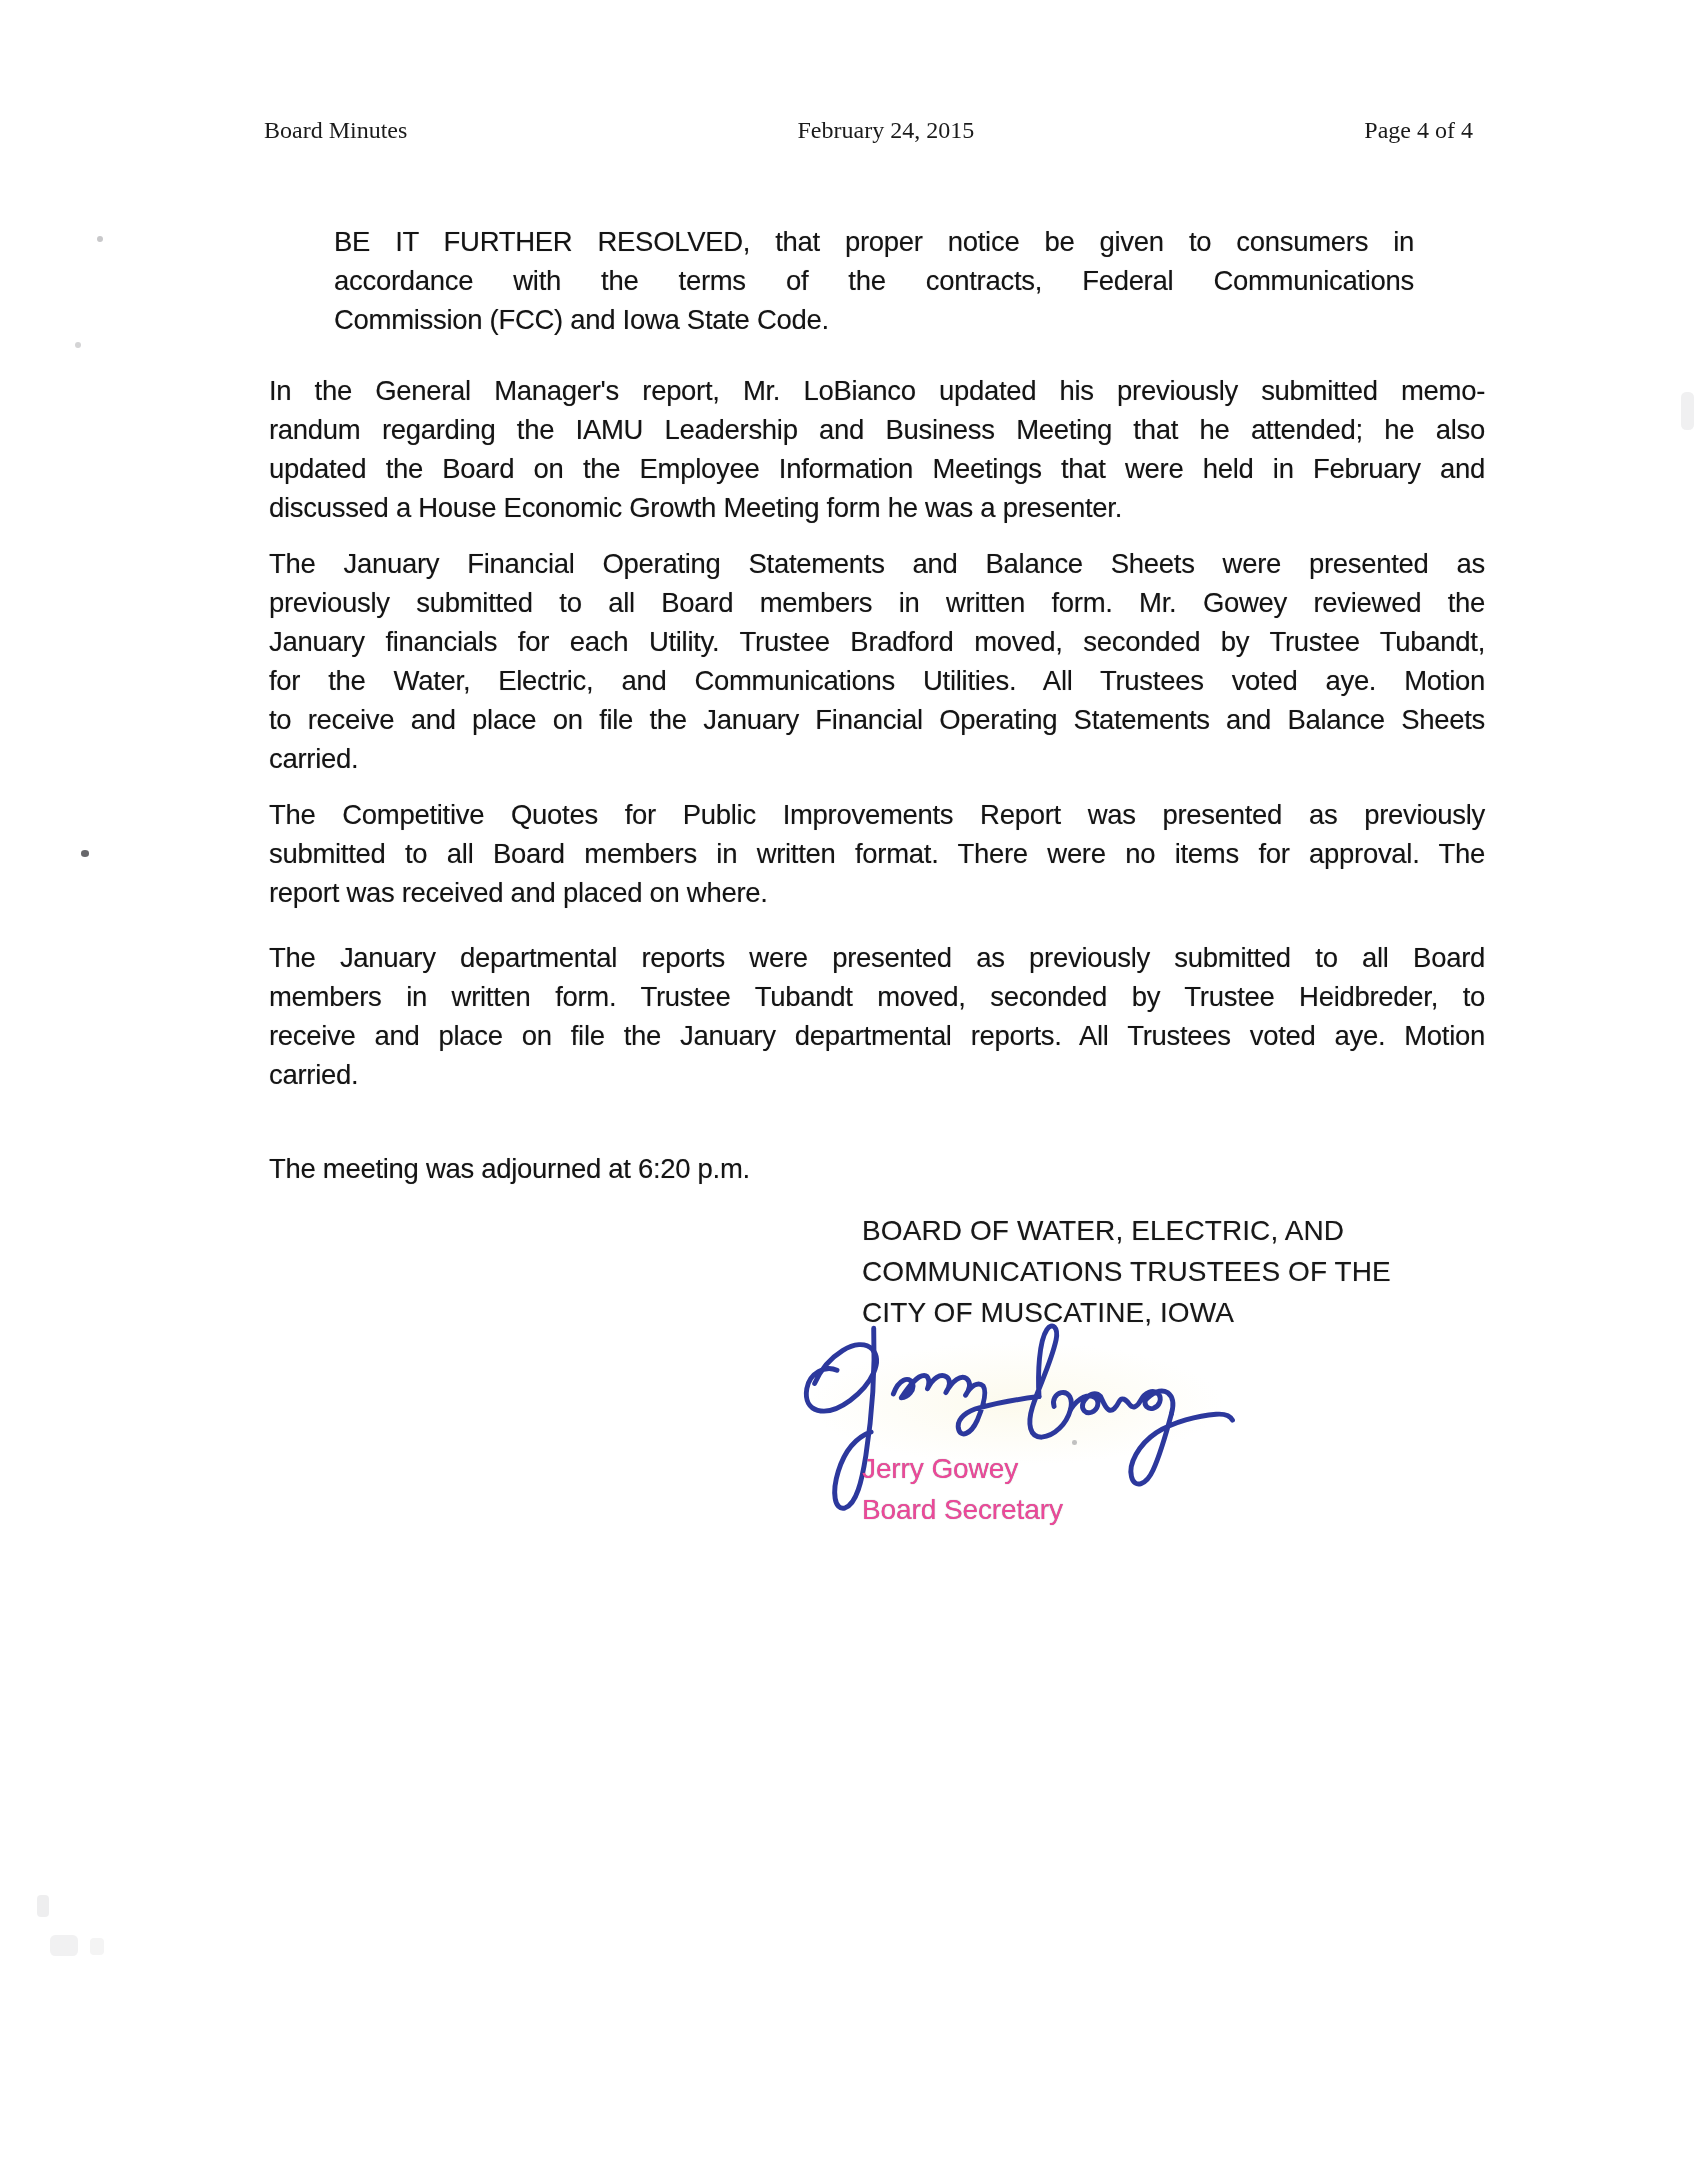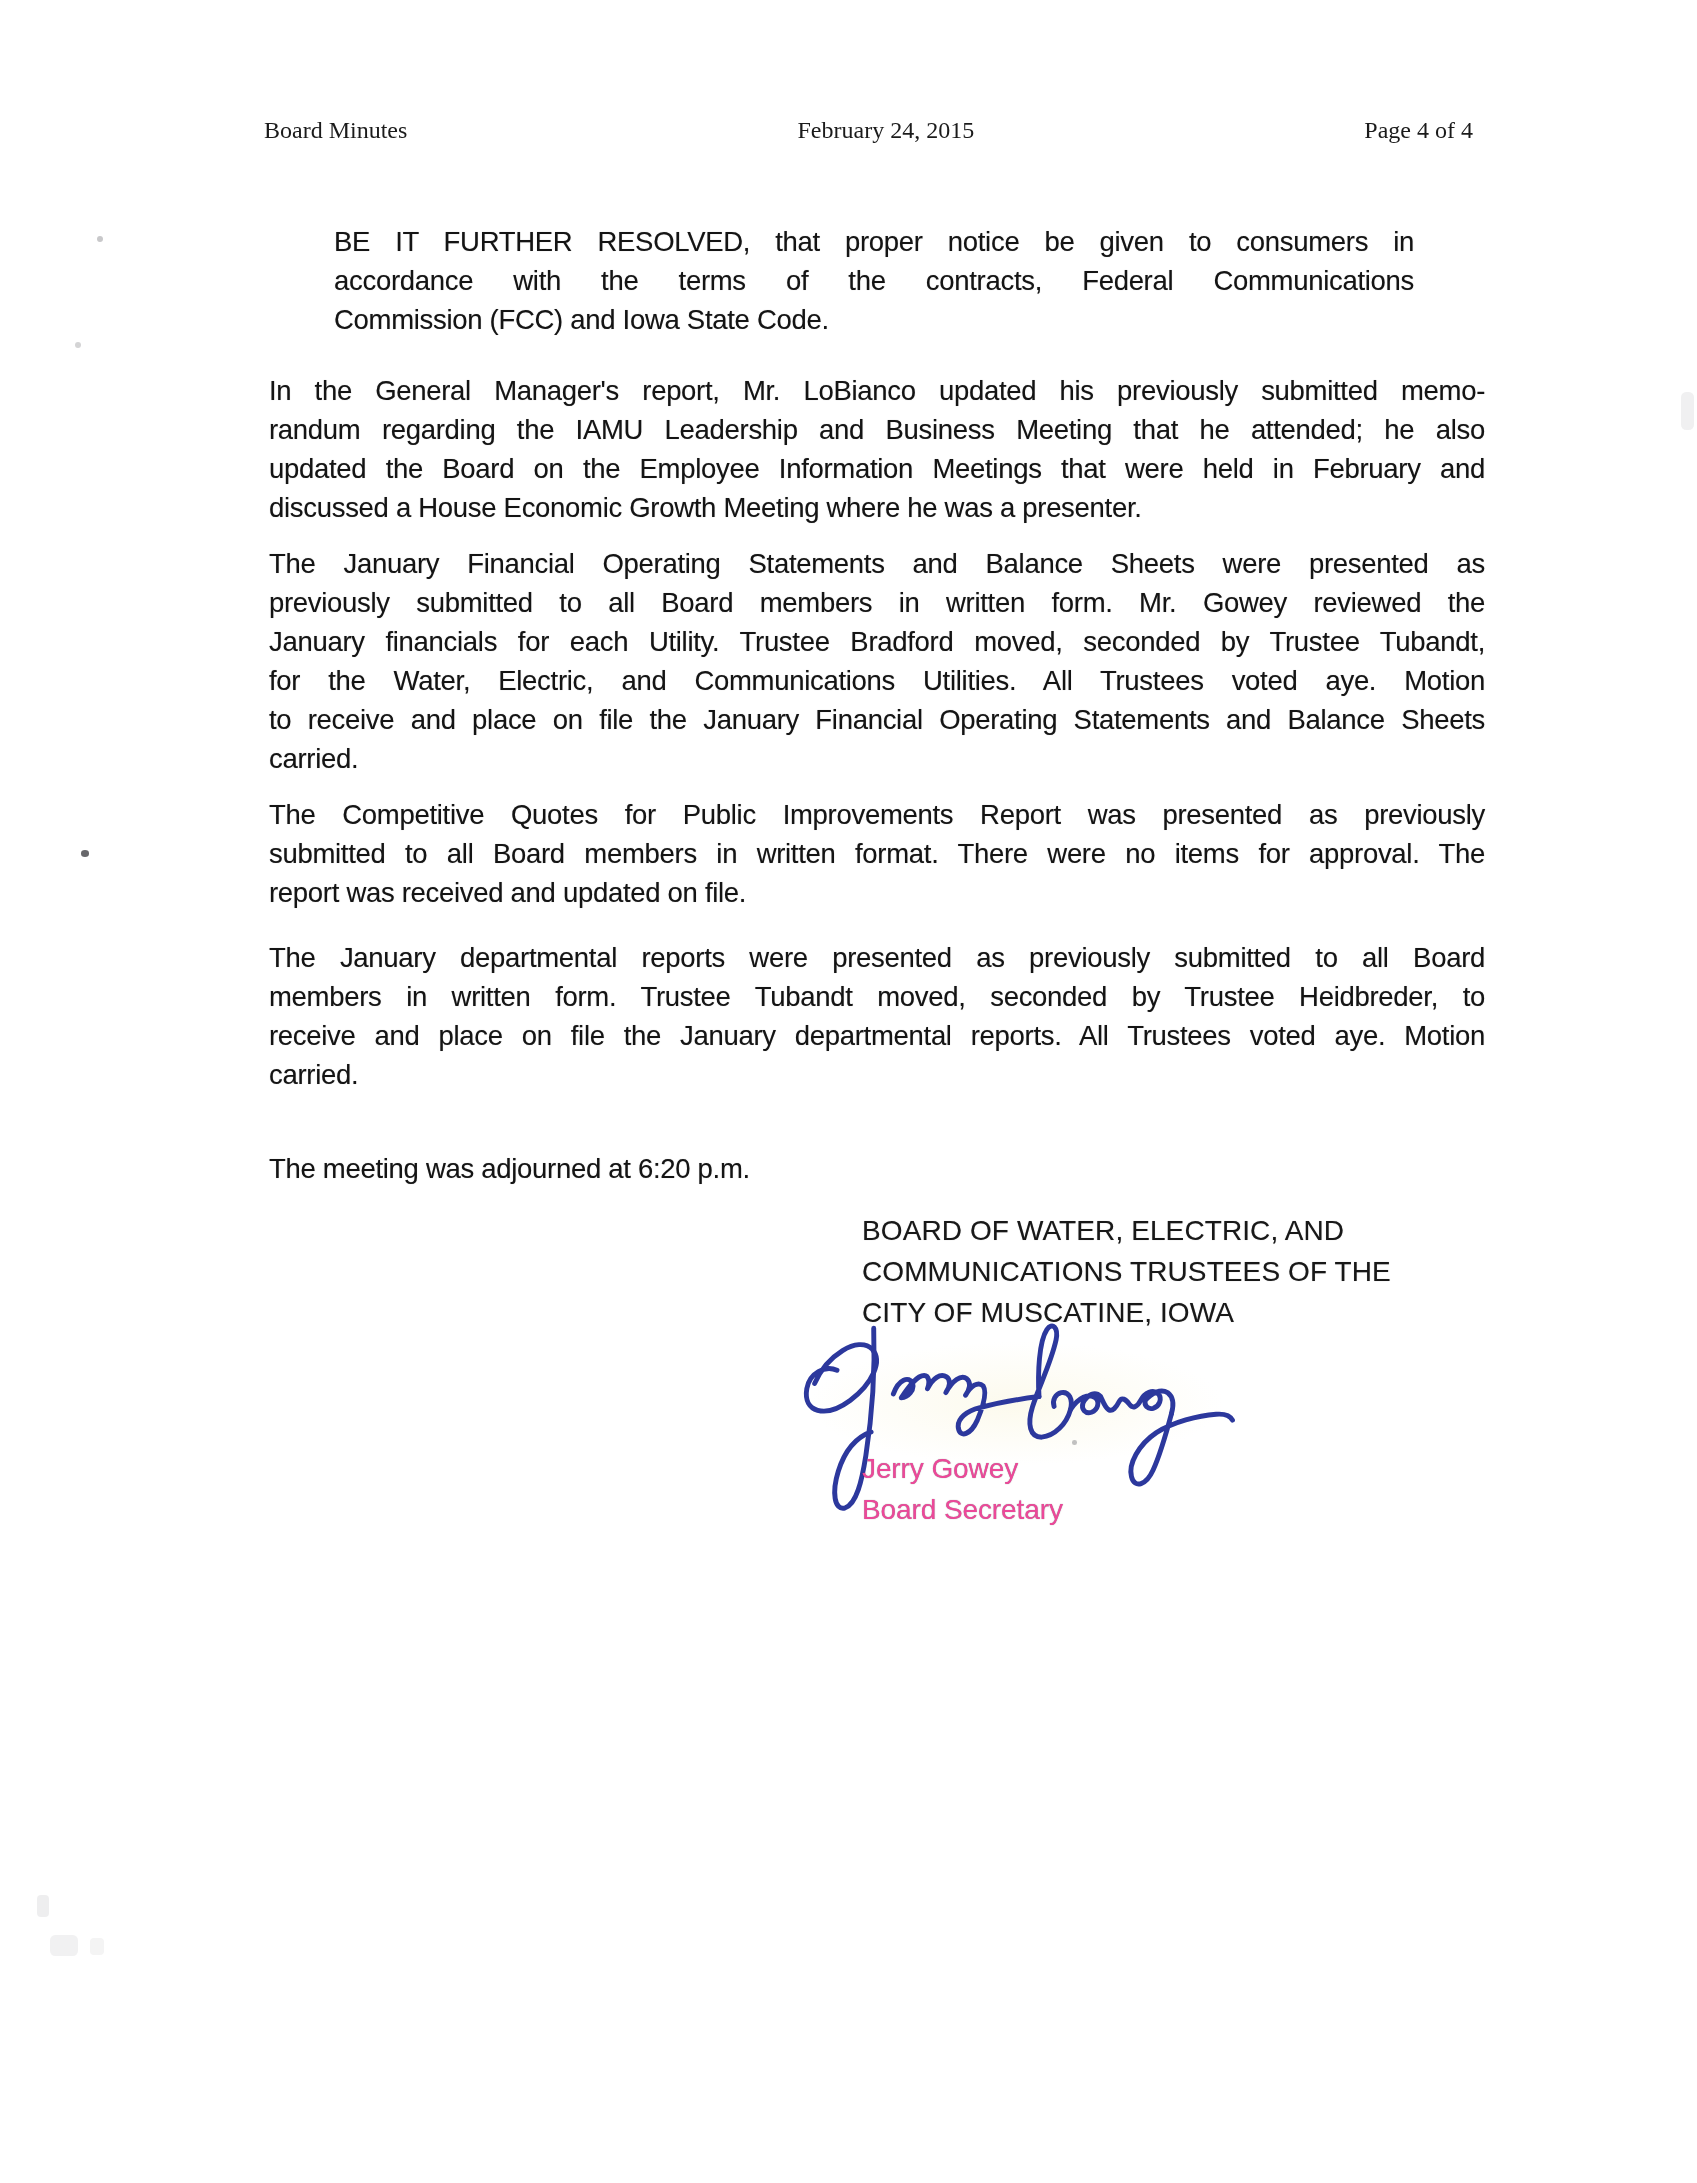--- a/index.html
+++ b/index.html
@@ -108,36 +108,36 @@
   <div class="para indent p-res">
       <div class="tline">BE IT FURTHER RESOLVED, that proper notice be given to consumers in</div>
       <div class="tline">accordance with the terms of the contracts, Federal Communications</div>
       <div class="tline tlast">Commission (FCC) and Iowa State Code.</div>
     </div>
 
   <div class="para p2">
       <div class="tline">In the General Manager's report, Mr. LoBianco updated his previously submitted memo-</div>
       <div class="tline">randum regarding the IAMU Leadership and Business Meeting that he attended; he also</div>
       <div class="tline">updated the Board on the Employee Information Meetings that were held in February and</div>
-      <div class="tline tlast">discussed a House Economic Growth Meeting where he was a presenter.</div>
+      <div class="tline tlast">discussed a House Economic Growth Meeting form he was a presenter.</div>
     </div>
 
   <div class="para p3">
       <div class="tline">The January Financial Operating Statements and Balance Sheets were presented as</div>
       <div class="tline">previously submitted to all Board members in written form. Mr. Gowey reviewed the</div>
       <div class="tline">January financials for each Utility. Trustee Bradford moved, seconded by Trustee Tubandt,</div>
       <div class="tline">for the Water, Electric, and Communications Utilities. All Trustees voted aye. Motion</div>
       <div class="tline">to receive and place on file the January Financial Operating Statements and Balance Sheets</div>
       <div class="tline tlast">carried.</div>
     </div>
 
   <div class="para p4">
       <div class="tline">The Competitive Quotes for Public Improvements Report was presented as previously</div>
       <div class="tline">submitted to all Board members in written format. There were no items for approval. The</div>
-      <div class="tline tlast">report was received and updated on file.</div>
+      <div class="tline tlast">report was received and placed on where.</div>
     </div>
 
   <div class="para p5">
       <div class="tline">The January departmental reports were presented as previously submitted to all Board</div>
       <div class="tline">members in written form. Trustee Tubandt moved, seconded by Trustee Heidbreder, to</div>
       <div class="tline">receive and place on file the January departmental reports. All Trustees voted aye. Motion</div>
       <div class="tline tlast">carried.</div>
     </div>
 
   <div class="para p-adj nojust">

